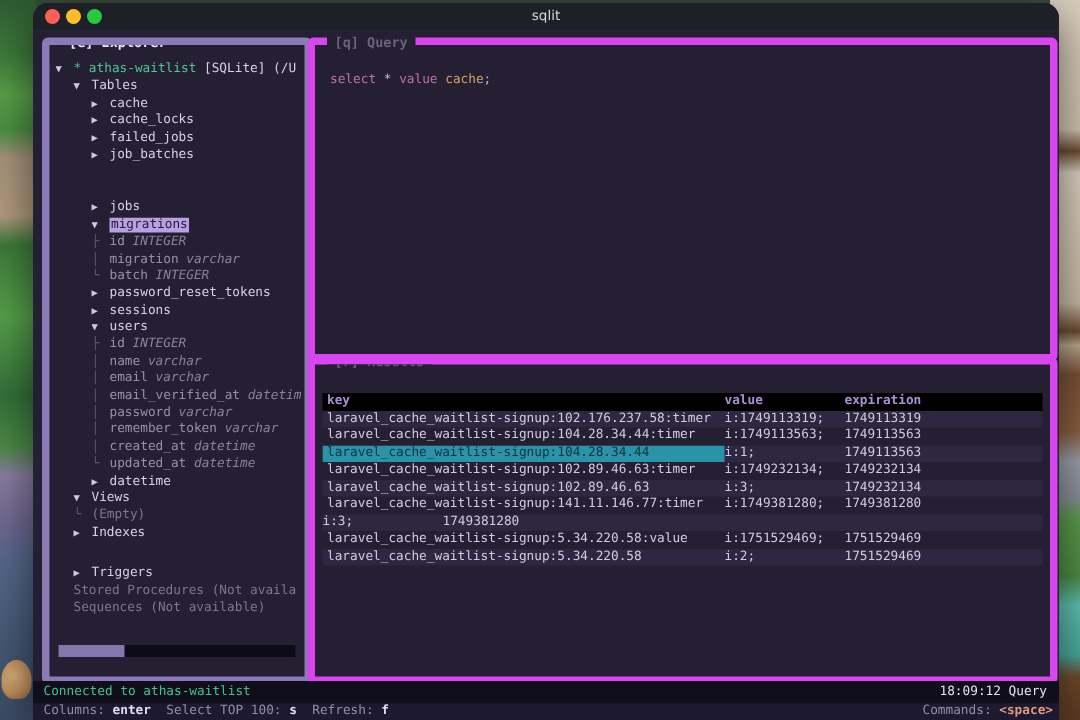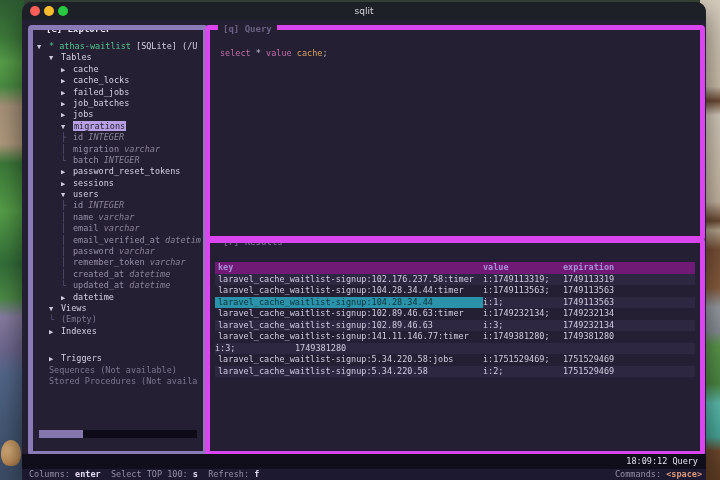--- a/index.html
+++ b/index.html
@@ -59,21 +59,21 @@
   
   #query-text{position:absolute;left:10px;top:18px;font-size:8.5px;white-space:pre;}
   .tk-kw{color:var(--kw);}
   .tk-op{color:#cdc6dc;}
   .tk-id{color:var(--str);}
   .tk-p{color:#b9b3c6;}
 
   
   #rtable{position:absolute;left:5px;top:19px;width:480px;font-size:8.5px;color:#d2cce0;}
   .rrow{display:flex;height:11.5px;line-height:11.5px;overflow:hidden;white-space:nowrap;}
-  .rrow.head{background:#701a75;color:#ab8fd8;font-weight:bold;}
+  .rrow.head{background:#000000;color:#ab8fd8;font-weight:bold;}
   .rrow.alt{background:#2d2741;}
   .c-key{width:265px;padding-left:3px;overflow:hidden;flex:none;}
   .c-val{width:80px;overflow:hidden;flex:none;}
   .c-exp{width:132px;overflow:hidden;flex:none;}
   .cell-sel{background:var(--teal);color:#10333c;}
 
   
   #status1{position:absolute;left:0;bottom:11px;width:100%;height:15px;background:#100e1b;
     font-size:8.5px;line-height:15px;}
   #status1-left{position:absolute;left:7px;color:var(--status-green);}
@@ -103,43 +103,43 @@
 
     <div id="explorer" class="panel focused">
       <div class="panel-title">[e] Explorer</div>
       <div id="tree">
           <div class="trow" style="padding-left: 0px;"><span class="ar">▼</span><span class="green">* athas-waitlist</span><span> [SQLite] (/U</span></div>
           <div class="trow" style="padding-left: 12px;"><span class="ar">▼</span><span class="">Tables</span></div>
           <div class="trow" style="padding-left: 24px;"><span class="ar">▶</span><span class="">cache</span></div>
           <div class="trow" style="padding-left: 24px;"><span class="ar">▶</span><span class="">cache_locks</span></div>
           <div class="trow" style="padding-left: 24px;"><span class="ar">▶</span><span class="">failed_jobs</span></div>
           <div class="trow" style="padding-left: 24px;"><span class="ar">▶</span><span class="">job_batches</span></div>
-          <div class="trow" style="padding-left: 24px;"><span class="ar">▶</span><span class="">jobs</span></div>
+          <div class="trow" style="padding-left: 24px; margin-top: 24px;"><span class="ar">▶</span><span class="">jobs</span></div>
           <div class="trow" style="padding-left: 24px;"><span class="ar">▼</span><span class=" sel-label">migrations</span></div>
           <div class="trow" style="padding-left: 24px;"><span class="g">├</span><span class="field">id</span><span class="ftype"> INTEGER</span></div>
           <div class="trow" style="padding-left: 24px;"><span class="g">│</span><span class="field">migration</span><span class="ftype"> varchar</span></div>
           <div class="trow" style="padding-left: 24px;"><span class="g">└</span><span class="field">batch</span><span class="ftype"> INTEGER</span></div>
           <div class="trow" style="padding-left: 24px;"><span class="ar">▶</span><span class="">password_reset_tokens</span></div>
           <div class="trow" style="padding-left: 24px;"><span class="ar">▶</span><span class="">sessions</span></div>
           <div class="trow" style="padding-left: 24px;"><span class="ar">▼</span><span class="">users</span></div>
           <div class="trow" style="padding-left: 24px;"><span class="g">├</span><span class="field">id</span><span class="ftype"> INTEGER</span></div>
           <div class="trow" style="padding-left: 24px;"><span class="g">│</span><span class="field">name</span><span class="ftype"> varchar</span></div>
           <div class="trow" style="padding-left: 24px;"><span class="g">│</span><span class="field">email</span><span class="ftype"> varchar</span></div>
           <div class="trow" style="padding-left: 24px;"><span class="g">│</span><span class="field">email_verified_at</span><span class="ftype"> datetim</span></div>
           <div class="trow" style="padding-left: 24px;"><span class="g">│</span><span class="field">password</span><span class="ftype"> varchar</span></div>
           <div class="trow" style="padding-left: 24px;"><span class="g">│</span><span class="field">remember_token</span><span class="ftype"> varchar</span></div>
           <div class="trow" style="padding-left: 24px;"><span class="g">│</span><span class="field">created_at</span><span class="ftype"> datetime</span></div>
           <div class="trow" style="padding-left: 24px;"><span class="g">└</span><span class="field">updated_at</span><span class="ftype"> datetime</span></div>
           <div class="trow" style="padding-left: 24px;"><span class="ar">▶</span><span class="">datetime</span></div>
           <div class="trow" style="padding-left: 12px;"><span class="ar">▼</span><span class="">Views</span></div>
           <div class="trow" style="padding-left: 12px;"><span class="g">└</span><span class="dim">(Empty)</span></div>
           <div class="trow" style="padding-left: 12px;"><span class="ar">▶</span><span class="">Indexes</span></div>
           <div class="trow" style="padding-left: 12px; margin-top: 16px;"><span class="ar">▶</span><span class="">Triggers</span></div>
+          <div class="trow" style="padding-left: 12px;"><span class="dim">Stored Procedures (Not availa</span></div>
           <div class="trow" style="padding-left: 12px;"><span class="dim">Sequences (Not available)</span></div>
-          <div class="trow" style="padding-left: 12px;"><span class="dim">Stored Procedures (Not availa</span></div>
         </div>
       <div id="escroll">
         <div id="escroll-thumb"></div>
       </div>
     </div>
 
     <div id="query" class="panel">
       <div class="panel-title">[q] Query</div>
       <div id="query-text"><span class="tk-kw">select</span><span class="tk-p"> </span><span class="tk-op">*</span><span class="tk-p"> </span><span class="tk-kw">value</span><span class="tk-p"> </span><span class="tk-id">cache</span><span class="tk-p">;</span></div>
     </div>
@@ -180,33 +180,34 @@
           <div class="rrow">
             <div class="c-key">laravel_cache_waitlist-signup:141.11.146.77:timer</div>
             <div class="c-val">i:1749381280;</div>
             <div class="c-exp">1749381280</div>
           </div>
           <div class="rrow alt">
             <div class="c-val">i:3;</div>
             <div class="c-exp">1749381280</div>
           </div>
           <div class="rrow">
-            <div class="c-key">laravel_cache_waitlist-signup:5.34.220.58:jobs</div>
+            <div class="c-key">laravel_cache_waitlist-signup:5.34.220.58:value</div>
             <div class="c-val">i:1751529469;</div>
             <div class="c-exp">1751529469</div>
           </div>
           <div class="rrow alt">
             <div class="c-key">laravel_cache_waitlist-signup:5.34.220.58</div>
             <div class="c-val">i:2;</div>
             <div class="c-exp">1751529469</div>
           </div>
         </div>
     </div>
 
     <div id="status1">
+      <span id="status1-left">Connected to athas-waitlist</span>
       <span id="status1-right">18:09:12 Query</span>
     </div>
     <div id="status2">
       <span id="status2-left">Columns: <b>enter</b>  Select TOP 100: <b>s</b>  Refresh: <b>f</b></span>
       <span id="status2-right">Commands: <b>&lt;space&gt;</b></span>
     </div>
   </div>
 </div>
 
 </body></html>

